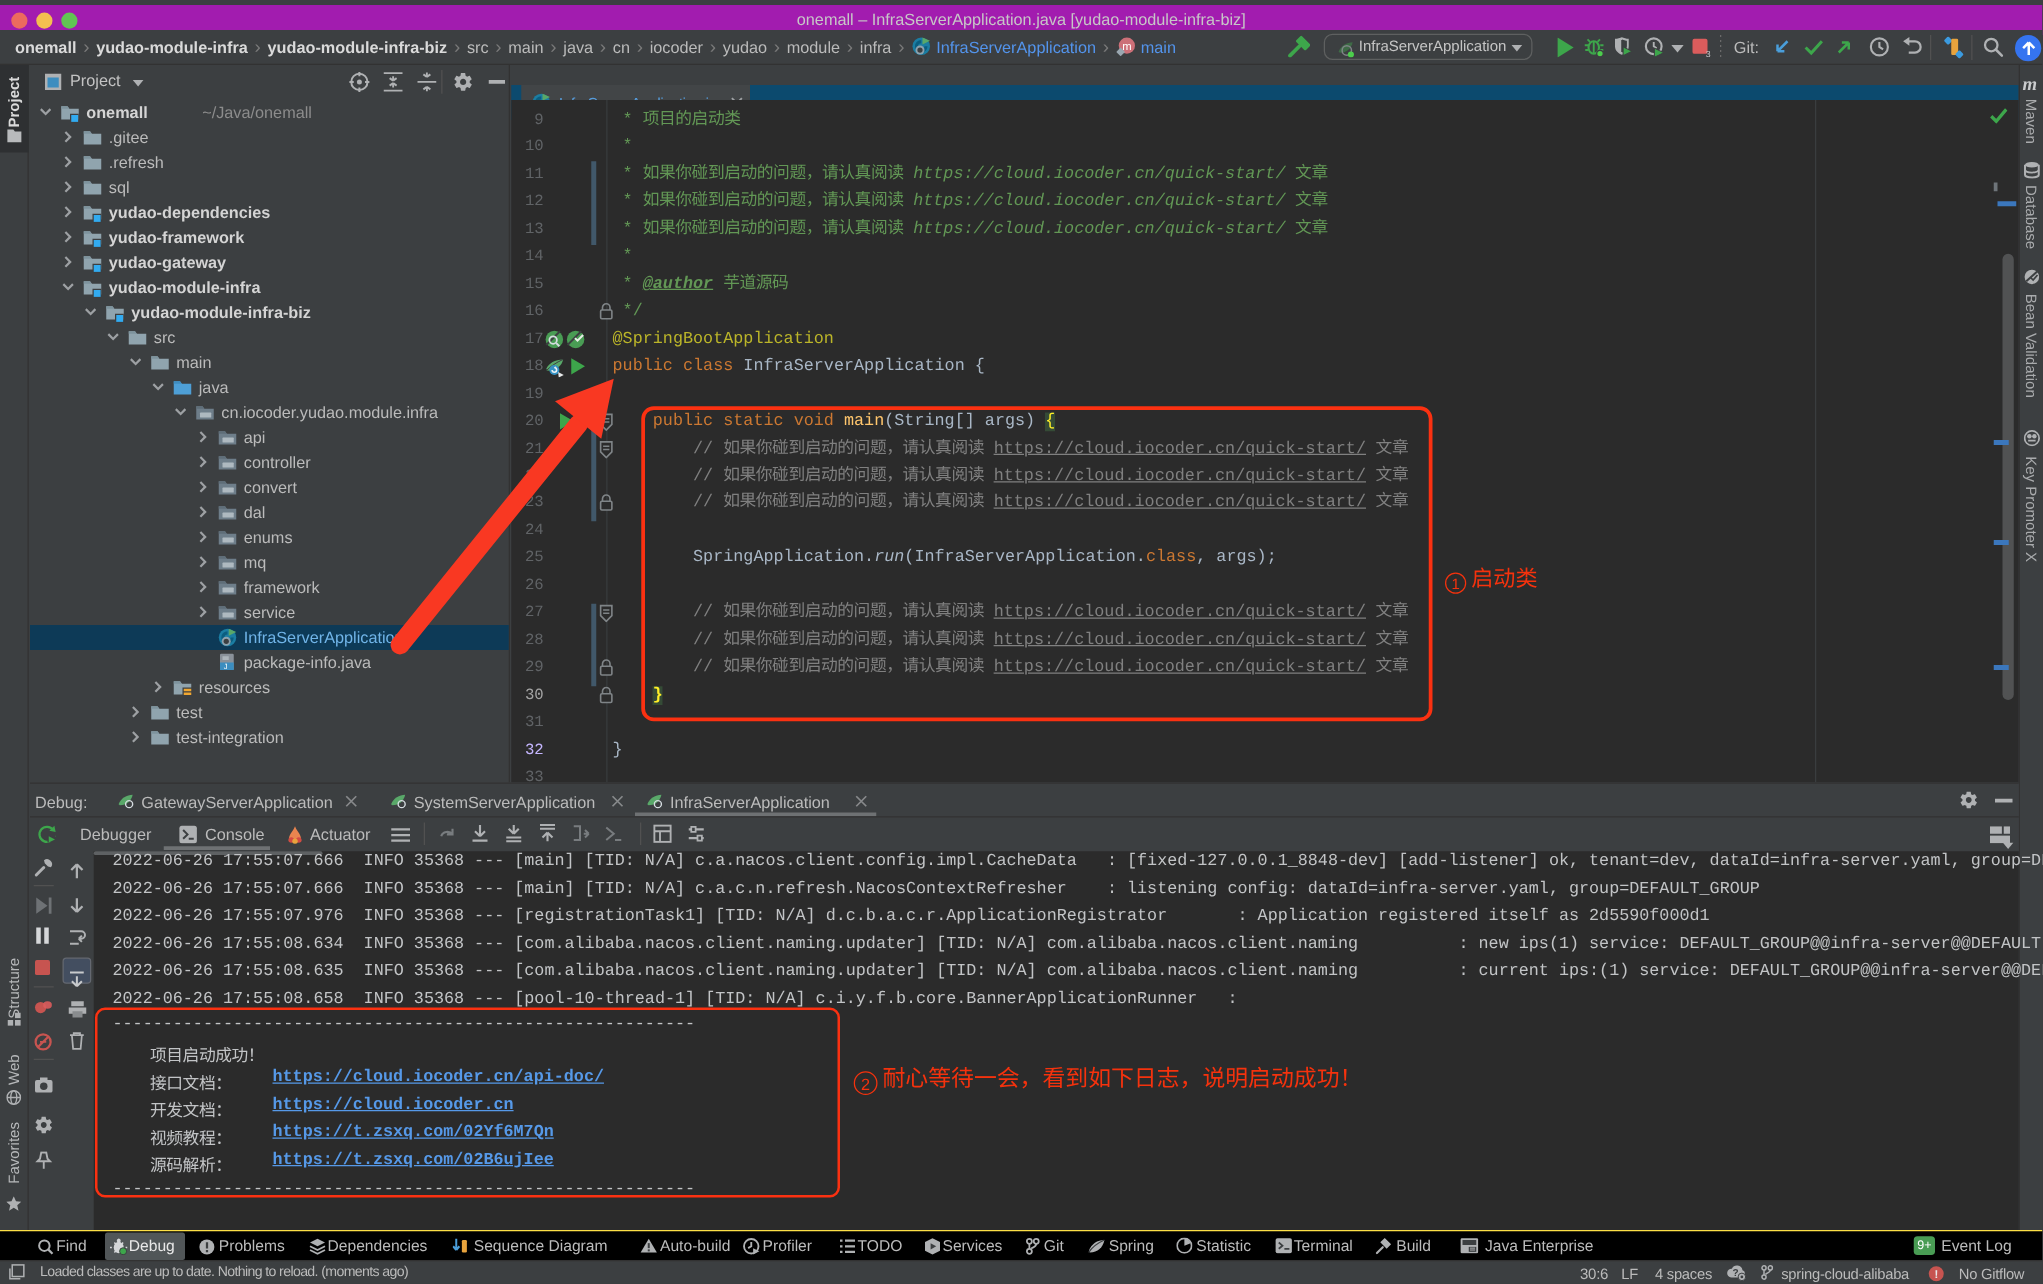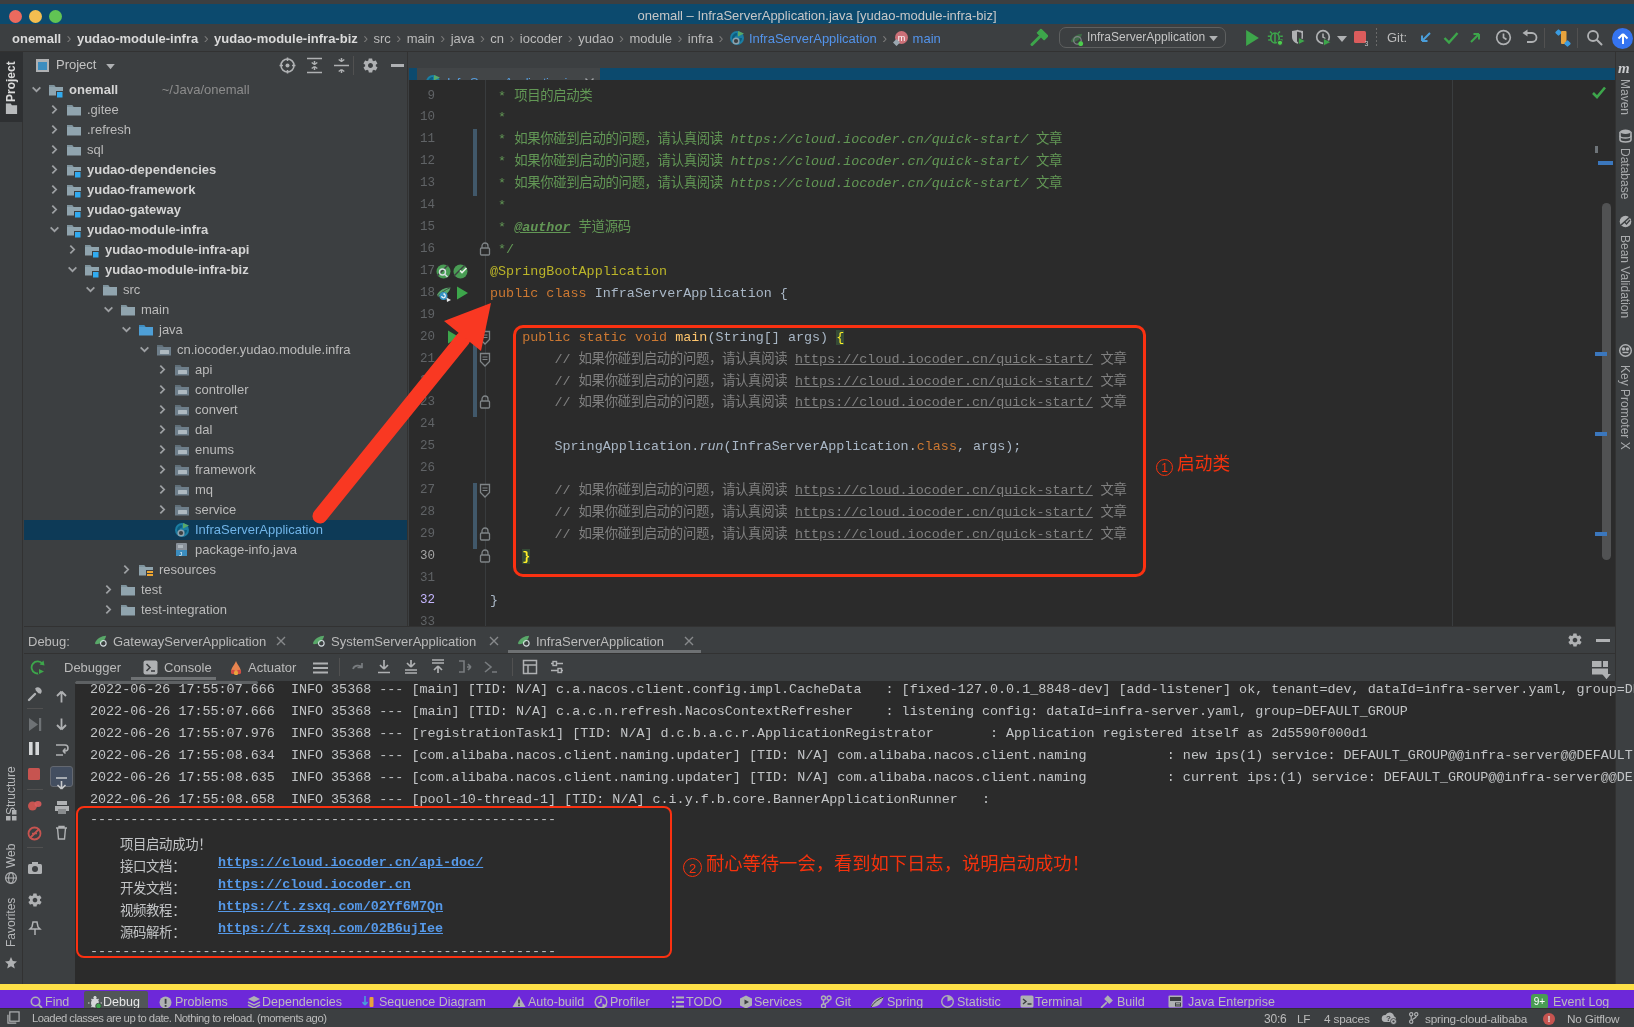--- a/index.html
+++ b/index.html
@@ -1,21 +1,21 @@
 <!DOCTYPE html>
 <html><head>
 <meta charset="utf-8">
 <style>
   * { margin:0; padding:0; box-sizing:border-box; }
   html,body { width:1634px; height:1027px; overflow:hidden; background:#3C3F41;
     font-family:"Liberation Sans","Noto Sans CJK SC",sans-serif; }
   .abs { position:absolute; }
   #stage { position:relative; width:1634px; height:1027px; }
   
-  #titlebar { left:0; top:4px; width:1634px; height:24px; background:#0c4a6e; }
+  #titlebar { left:0; top:4px; width:1634px; height:24px; background:#a21caf; }
   .tl { width:13px; height:13px; border-radius:50%; top:5.5px; }
   #title-text { width:100%; top:4px; text-align:center; font-size:13px; color:#C7C7C7; }
   
   #navbar { left:0; top:24px; width:1634px; height:28px; background:#3C3F41; border-bottom:1px solid #323232; }
   .crumbs { left:12px; top:0; height:28px; line-height:28px; font-size:13px; color:#BBBBBB; white-space:nowrap; }
   .crumbs b { color:#DADADA; }
   .csep { color:#7A7A7A; font-size:15px; padding:0 5.4px; position:relative; top:0px; }
   .cblue { color:#5394EC; }
   
   #lstripe { left:0; top:52px; width:23px; height:956px; background:#3C3F41; border-right:1px solid #323232; }
@@ -46,21 +46,21 @@
   
   #rstripe { left:1615px; top:52px; width:19px; height:956px; background:#3C3F41; border-left:1px solid #323232; }
   .vtextr { position:absolute; transform:rotate(90deg); transform-origin:left top; font-size:12px; color:#A9ABAD; white-space:nowrap; }
   
   #debug { left:24px; top:626px; width:1591px; height:358px; background:#3C3F41; border-top:1px solid #323232; }
   #console { position:absolute; left:51px; top:54px; width:1540px; height:304px; background:#2B2B2B; }
   .logline { position:absolute; left:15px; font-size:13.4px; font-family:"Liberation Mono","Noto Sans CJK SC",monospace; color:#C2C4C6; white-space:pre; }
   .dlabel { font-size:13px; color:#BBBBBB; }
   .link { color:#5699E8; text-decoration:underline; font-weight:bold; }
   
-  #btoolbar { left:0; top:984px; width:1634px; height:24px; background:#6d28d9; border-top:6px solid #fde047; }
+  #btoolbar { left:0; top:984px; width:1634px; height:24px; background:#000000; border-top:1px solid #fde047; }
   .bitem { position:absolute; top:0; height:24px; line-height:24px; font-size:12.5px; color:#BBBBBB; white-space:nowrap; }
   #statusbar { left:0; top:1008px; width:1634px; height:19px; background:#3C3F41; border-top:1px solid #323232; font-size:12.5px; color:#BBBBBB; }
   
   .red { color:#F5320D; }
   .redbox { position:absolute; border:3px solid #FB3111; border-radius:10px; }
   .circnum { display:inline-block; width:15px; height:15px; border:1.5px solid #F5320D; border-radius:50%; text-align:center; line-height:15px; font-size:11px; vertical-align:-2px; margin-right:4px; }
   svg { display:block; }
 </style>
 </head>
 <body>
@@ -273,32 +273,20 @@
           <svg class="ticon" style="left:42px" width="16" height="16" viewBox="0 0 16 16">
             <path d="M1 3 h5 l1.5 2 H15 v8.5 H1 Z" fill="#90A4AE"></path>
             <path d="M1 3 h5 l1.5 2 H1 Z" fill="#7E939D"></path>
             <rect x="8" y="9" width="7" height="7" fill="#3C3F41"></rect>
             <rect x="9" y="10" width="5.5" height="5.5" fill="#32ABF0"></rect>
           </svg>
           <div class="tlabel tbold" style="left:63px">yudao-module-infra</div>
         </div>
 <div class="trow">
           <svg class="chev" style="left:43px" viewBox="0 0 10 10">
-            <path d="M3 1.5 L6.5 5 L3 8.5" stroke="#9DA0A3" stroke-width="1.6" fill="none"></path>
-          </svg>
-          <svg class="ticon" style="left:60px" width="16" height="16" viewBox="0 0 16 16">
-            <path d="M1 3 h5 l1.5 2 H15 v8.5 H1 Z" fill="#90A4AE"></path>
-            <path d="M1 3 h5 l1.5 2 H1 Z" fill="#7E939D"></path>
-            <rect x="8" y="9" width="7" height="7" fill="#3C3F41"></rect>
-            <rect x="9" y="10" width="5.5" height="5.5" fill="#32ABF0"></rect>
-          </svg>
-          <div class="tlabel tbold" style="left:81px">yudao-module-infra-api</div>
-        </div>
-<div class="trow">
-          <svg class="chev" style="left:43px" viewBox="0 0 10 10">
             <path d="M1.5 3 L5 6.5 L8.5 3" stroke="#9DA0A3" stroke-width="1.6" fill="none"></path>
           </svg>
           <svg class="ticon" style="left:60px" width="16" height="16" viewBox="0 0 16 16">
             <path d="M1 3 h5 l1.5 2 H15 v8.5 H1 Z" fill="#90A4AE"></path>
             <path d="M1 3 h5 l1.5 2 H1 Z" fill="#7E939D"></path>
             <rect x="8" y="9" width="7" height="7" fill="#3C3F41"></rect>
             <rect x="9" y="10" width="5.5" height="5.5" fill="#32ABF0"></rect>
           </svg>
           <div class="tlabel tbold" style="left:81px">yudao-module-infra-biz</div>
         </div>
@@ -400,32 +388,32 @@
         </div>
 <div class="trow">
           <svg class="chev" style="left:133px" viewBox="0 0 10 10">
             <path d="M3 1.5 L6.5 5 L3 8.5" stroke="#9DA0A3" stroke-width="1.6" fill="none"></path>
           </svg>
           <svg class="ticon" style="left:150px" width="16" height="16" viewBox="0 0 16 16">
             <path d="M1 3 h5 l1.5 2 H15 v8.5 H1 Z" fill="#6E7E8A"></path>
             <path d="M1 3 h5 l1.5 2 H1 Z" fill="#5F6E78"></path>
             <rect x="4" y="8" width="9" height="4" rx="0.5" fill="#AEB9C0"></rect>
           </svg>
-          <div class="tlabel" style="left:171px">framework</div>
+          <div class="tlabel" style="left:171px">mq</div>
         </div>
 <div class="trow">
           <svg class="chev" style="left:133px" viewBox="0 0 10 10">
             <path d="M3 1.5 L6.5 5 L3 8.5" stroke="#9DA0A3" stroke-width="1.6" fill="none"></path>
           </svg>
           <svg class="ticon" style="left:150px" width="16" height="16" viewBox="0 0 16 16">
             <path d="M1 3 h5 l1.5 2 H15 v8.5 H1 Z" fill="#6E7E8A"></path>
             <path d="M1 3 h5 l1.5 2 H1 Z" fill="#5F6E78"></path>
             <rect x="4" y="8" width="9" height="4" rx="0.5" fill="#AEB9C0"></rect>
           </svg>
-          <div class="tlabel" style="left:171px">mq</div>
+          <div class="tlabel" style="left:171px">framework</div>
         </div>
 <div class="trow">
           <svg class="chev" style="left:133px" viewBox="0 0 10 10">
             <path d="M3 1.5 L6.5 5 L3 8.5" stroke="#9DA0A3" stroke-width="1.6" fill="none"></path>
           </svg>
           <svg class="ticon" style="left:150px" width="16" height="16" viewBox="0 0 16 16">
             <path d="M1 3 h5 l1.5 2 H15 v8.5 H1 Z" fill="#6E7E8A"></path>
             <path d="M1 3 h5 l1.5 2 H1 Z" fill="#5F6E78"></path>
             <rect x="4" y="8" width="9" height="4" rx="0.5" fill="#AEB9C0"></rect>
           </svg>

